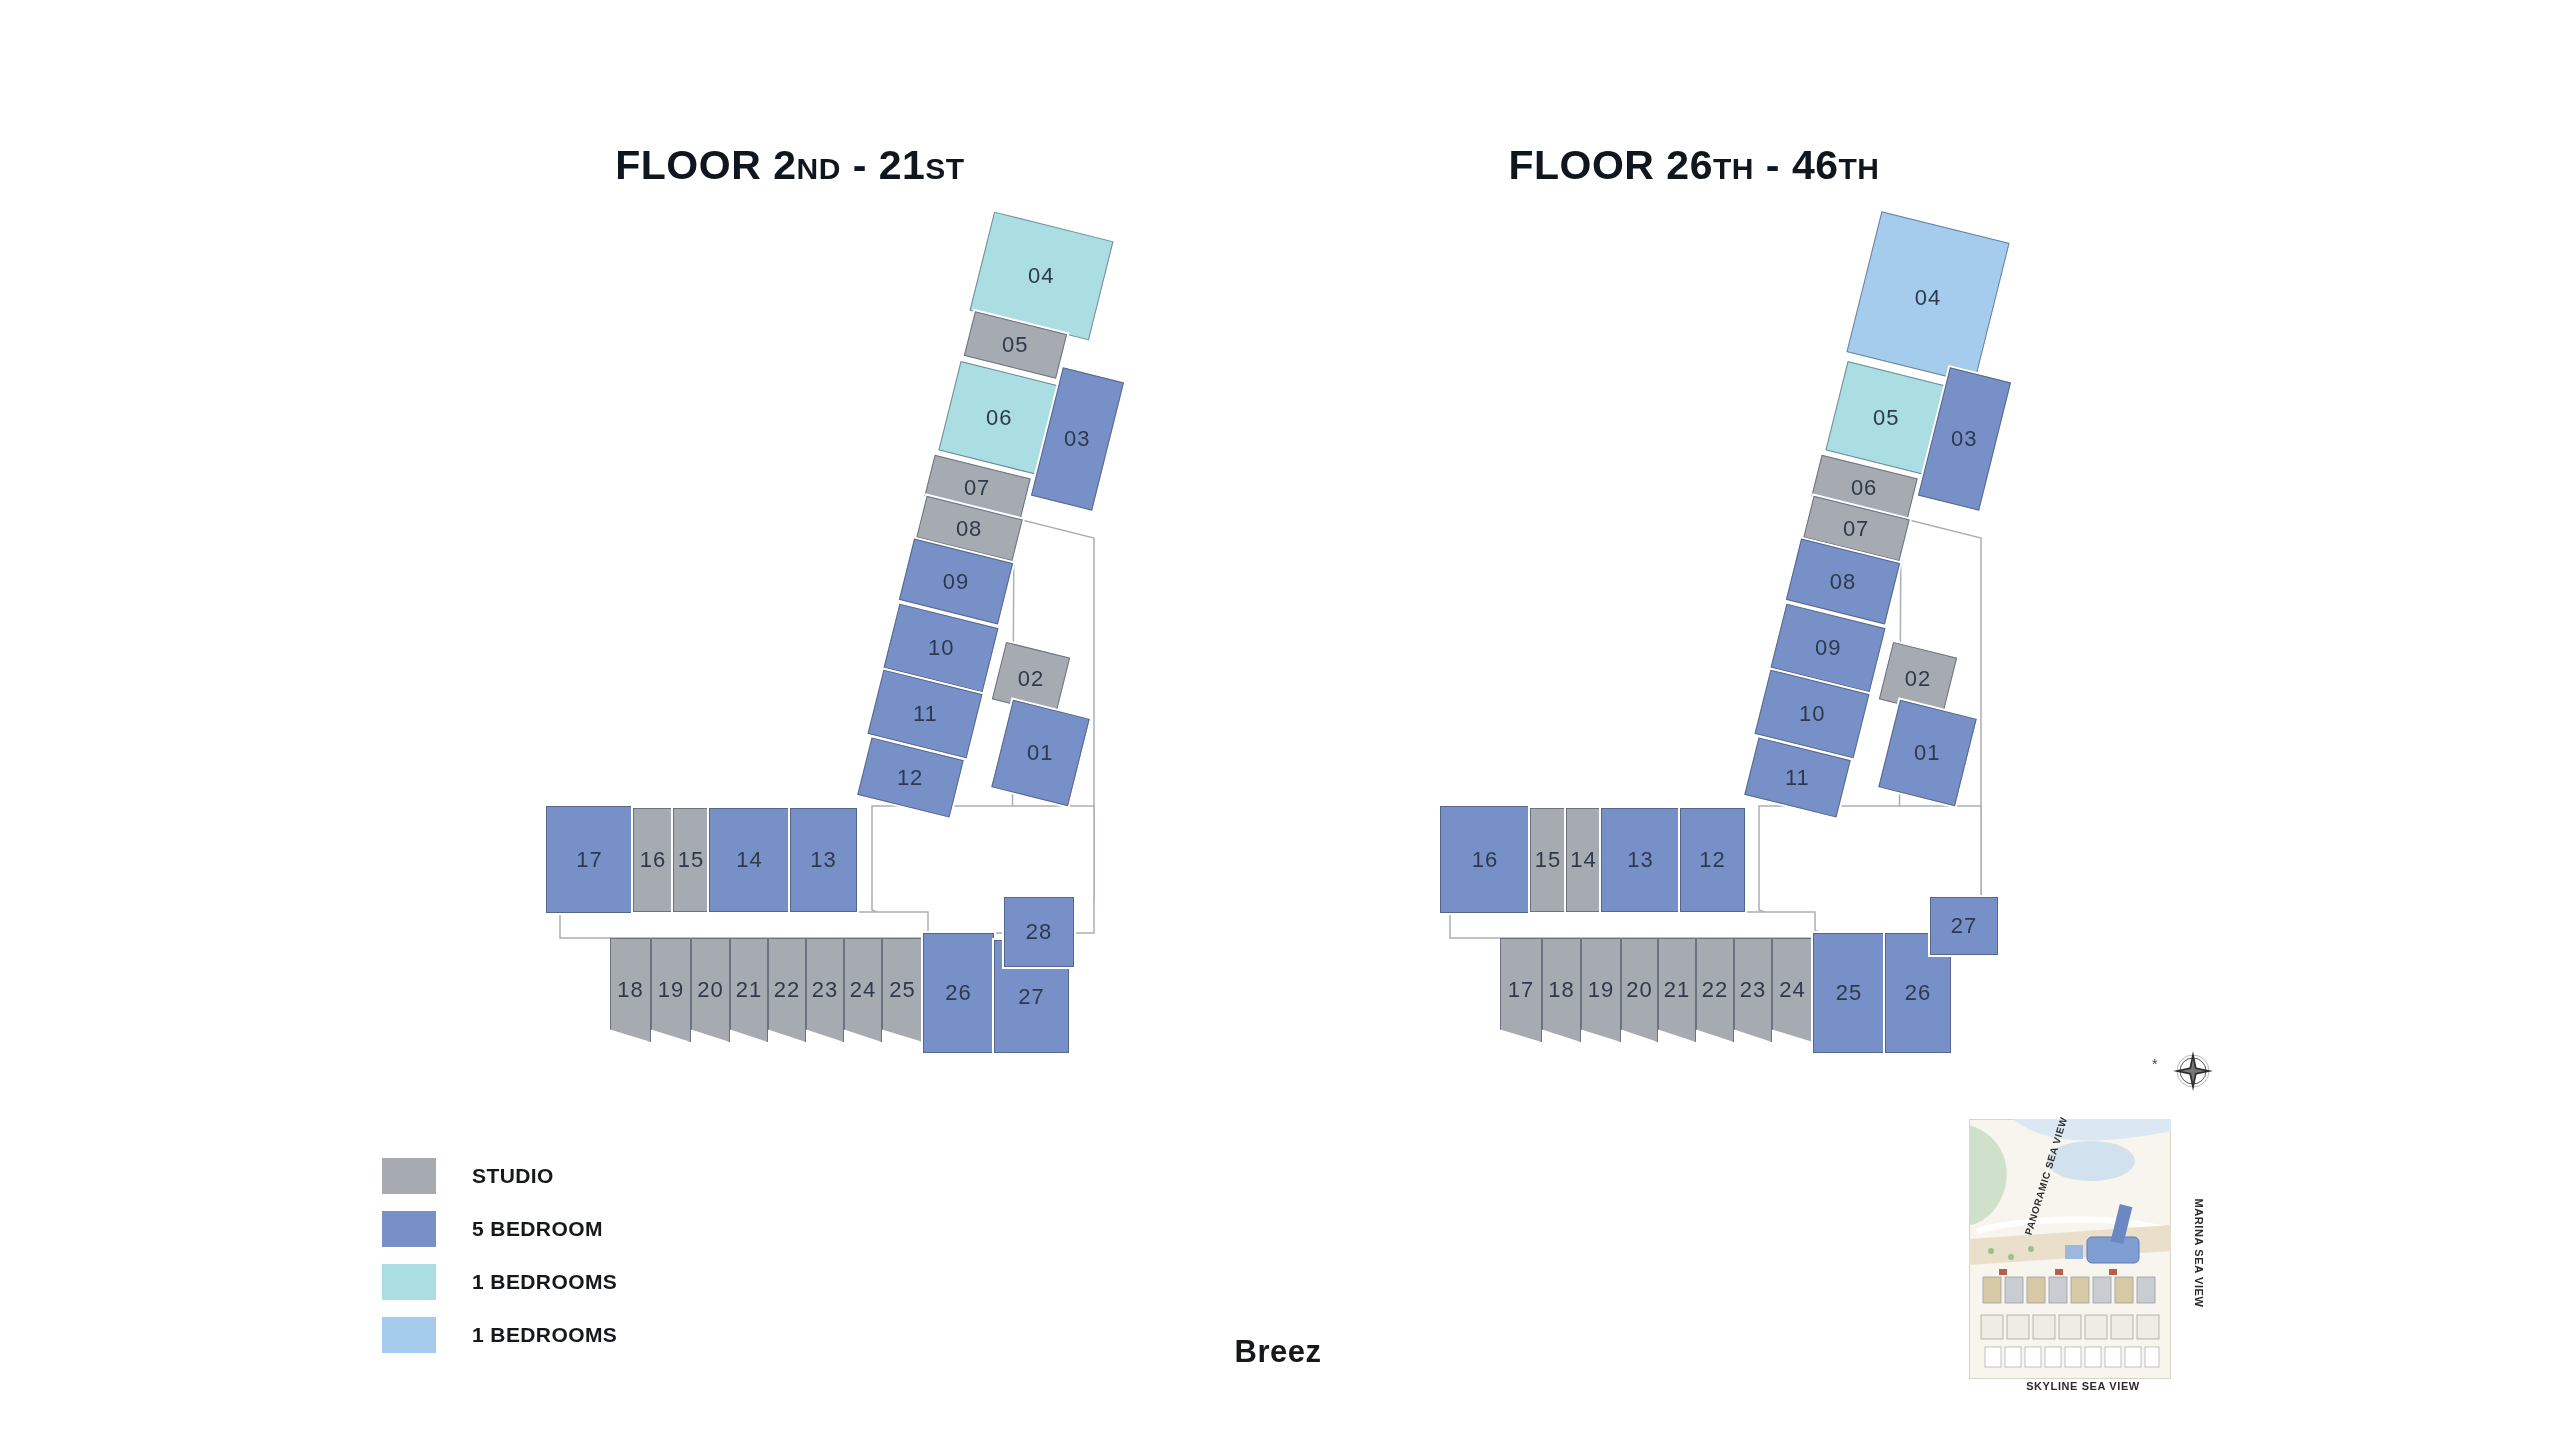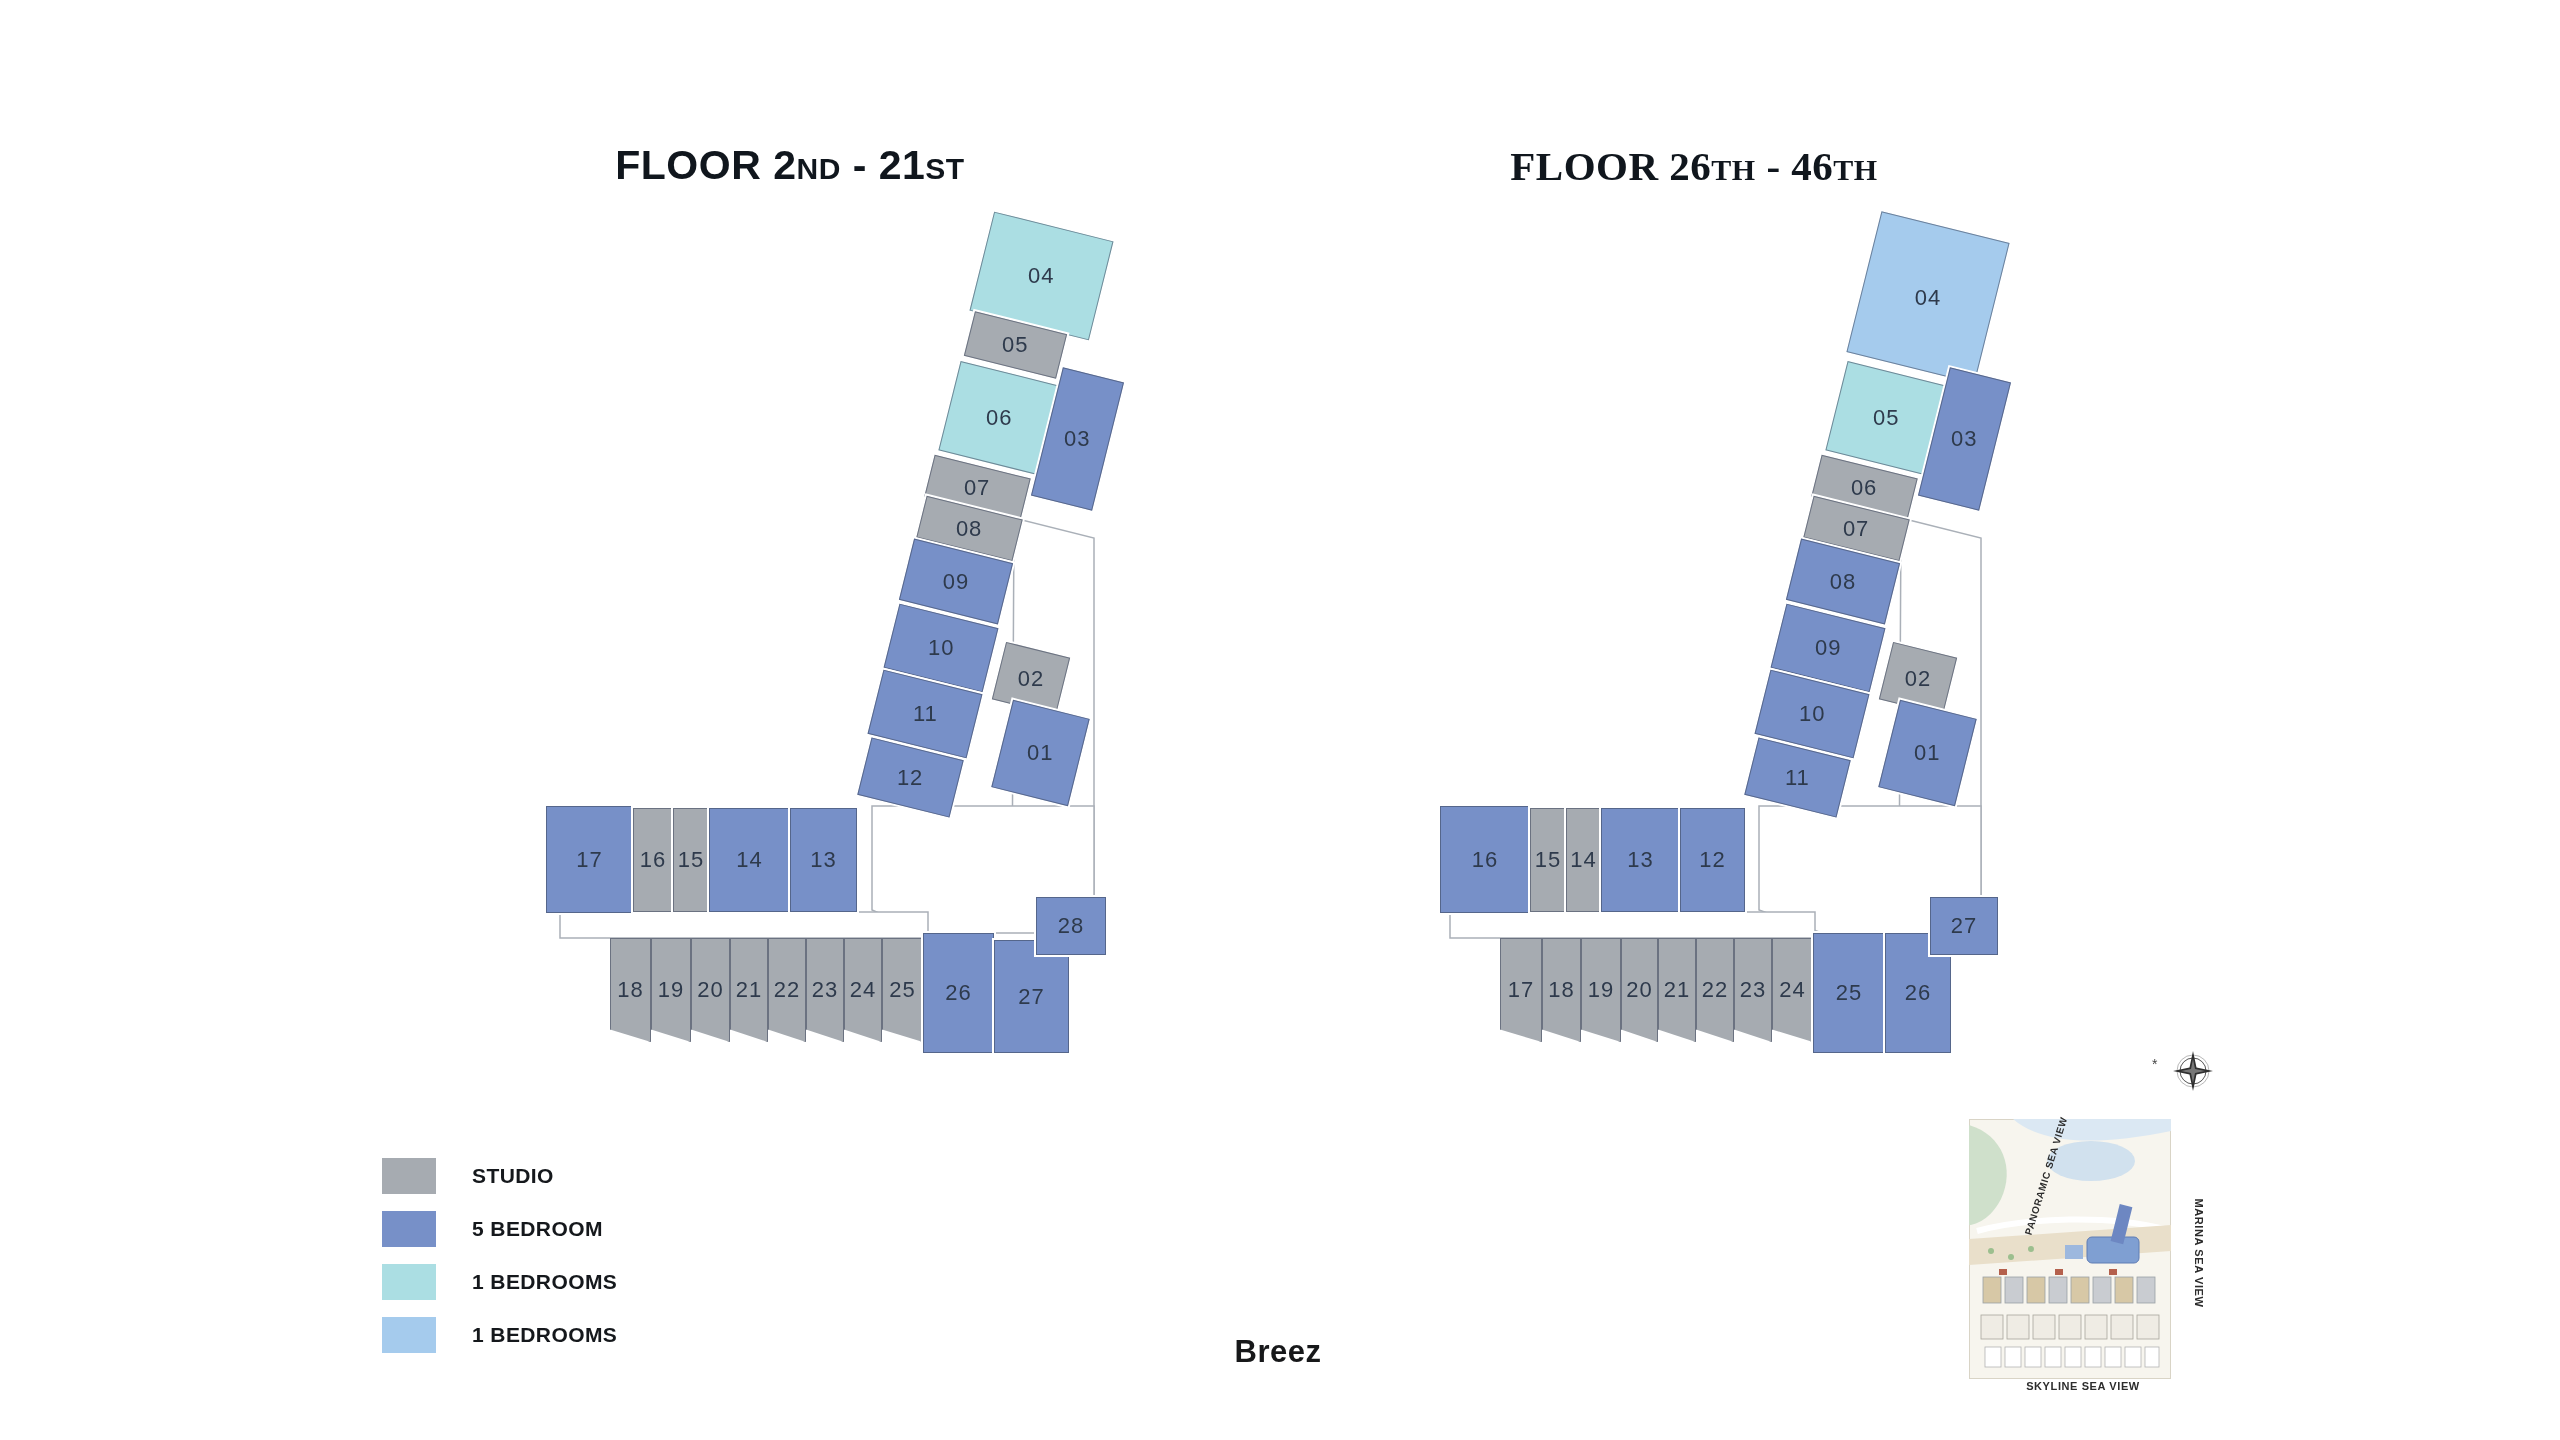--- a/index.html
+++ b/index.html
@@ -23,21 +23,21 @@
     width: 520px;
     margin: 0;
     text-align: center;
     font-size: 41px;
     font-weight: 800;
     letter-spacing: 0.5px;
     color: #10161d;
   }
   .floor-title .ord { font-size: 30px; font-weight: 800; }
   .t0 { left: 530px; }
-  .t1 { left: 1434px; font-family: Liberation Serif, serif; }
+  .t1 { left: 1434px; }
 
   .units { position: absolute; inset: 0; }
 
   .unit {
     position: absolute;
     box-sizing: border-box;
     border: 1px solid rgba(58, 68, 90, 0.55);
     box-shadow: 0 0 0 2px #ffffff;
     display: flex;
     align-items: center;
@@ -213,21 +213,21 @@
         </div>
         <div class="unit u-studio cut" style="left: 882px; top: 938px; width: 41px; height: 104px;">
           <span class="unit-num">25</span>
         </div>
         <div class="unit u-bed1" style="left: 923px; top: 933px; width: 71px; height: 120px;">
           <span class="unit-num">26</span>
         </div>
         <div class="unit u-bed1" style="left: 994px; top: 940px; width: 75px; height: 113px;">
           <span class="unit-num">27</span>
         </div>
-        <div class="unit u-bed1" style="left: 1036px; top: 897px; width: 70px; height: 58px;">
+        <div class="unit u-bed1" style="left: 1004px; top: 897px; width: 70px; height: 70px;">
           <span class="unit-num">28</span>
         </div>
       </div>
   </section>
 
   <section class="plan">
     <h1 class="floor-title t1"><span>FLOOR 26</span><span class="ord">TH</span><span> - 46</span><span class="ord">TH</span></h1>
     <div class="units">
         <div class="unit u-bed3" style="left: 1862px; top: 225px; width: 132px; height: 145px; transform: rotate(14deg);">
           <span class="unit-num counter">04</span>

